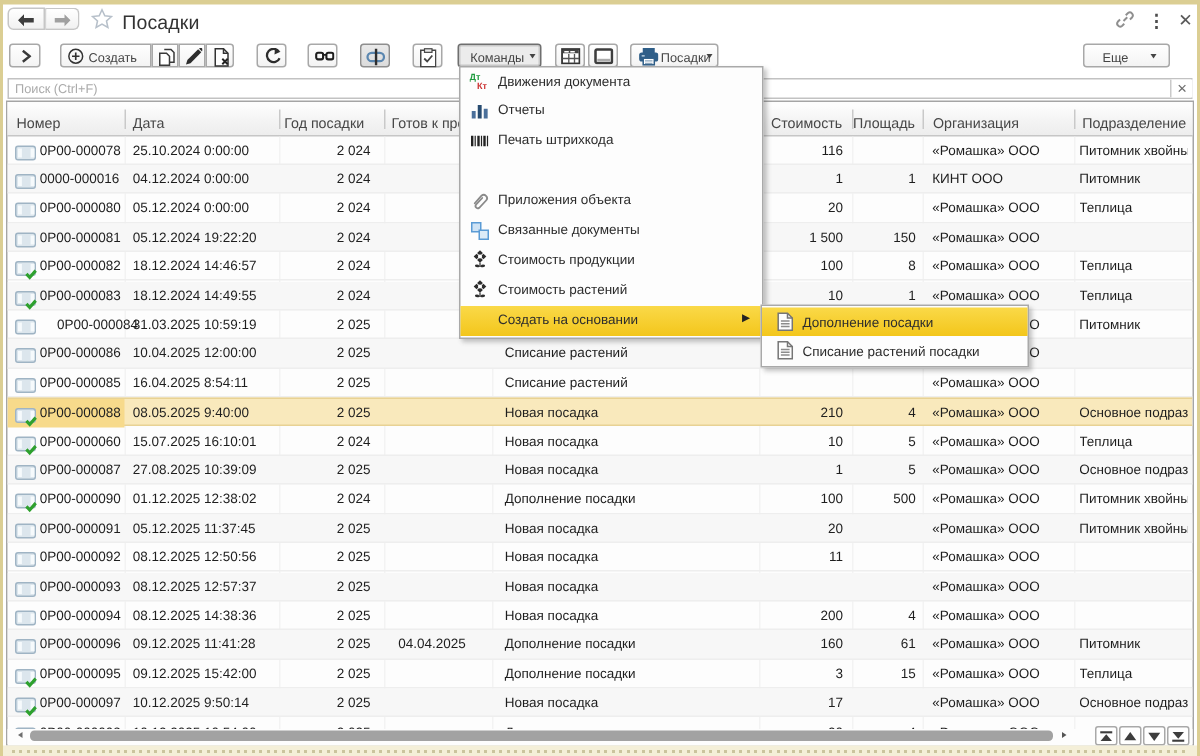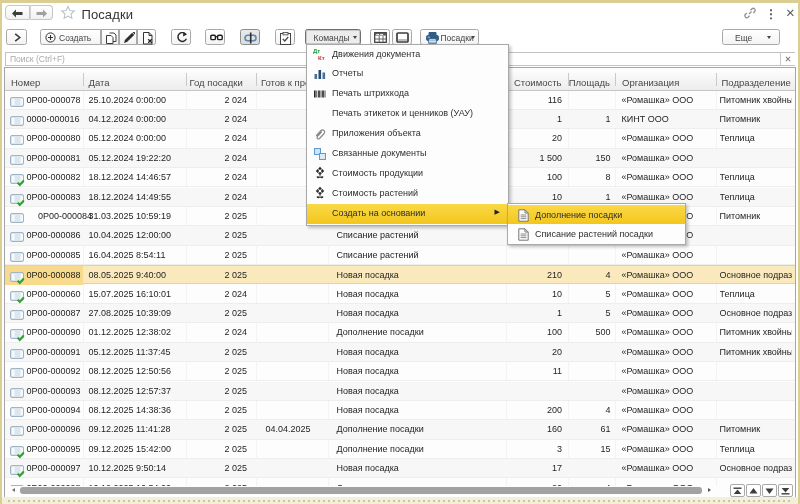--- a/index.html
+++ b/index.html
@@ -624,24 +624,20 @@
               <rect x="1" y="3.5" width="1.6" height="7"></rect>
               <rect x="3.4" y="3.5" width="0.8" height="7"></rect>
               <rect x="5.2" y="3.5" width="1.6" height="7"></rect>
               <rect x="7.6" y="3.5" width="0.8" height="7"></rect>
               <rect x="9.2" y="3.5" width="1.6" height="7"></rect>
               <rect x="11.6" y="3.5" width="0.8" height="7"></rect>
             </g>
           </svg></span>
         <span class="mtext">Печать штрихкода</span>
       </div>
-<div class="mitem" style="top:59.19999999999999px">
-        <span class="mic"></span>
-        <span class="mtext">Печать этикеток и ценников (УАУ)</span>
-      </div>
 <div class="mitem" style="top:79.1px">
         <span class="mic"><svg width="14" height="14" viewBox="0 0 14 14">
             <path d="M3.5 8.5 L8 3.5 a2.2 2.2 0 0 1 3.2 3 L6.5 11.5 a1.5 1.5 0 0 1 -2.2 -2 L8.5 5" stroke="#8a8a8a" stroke-width="1.2" fill="none" stroke-linecap="round"></path>
           </svg></span>
         <span class="mtext">Приложения объекта</span>
       </div>
 <div class="mitem" style="top:99.0px">
         <span class="mic"><svg width="14" height="14" viewBox="0 0 14 14">
             <rect x="1.5" y="1.5" width="6" height="6" fill="#cfe3f5" stroke="#5b9bd5"></rect>
             <rect x="6.5" y="6.5" width="6" height="6" fill="#ddebf7" stroke="#5b9bd5"></rect>

